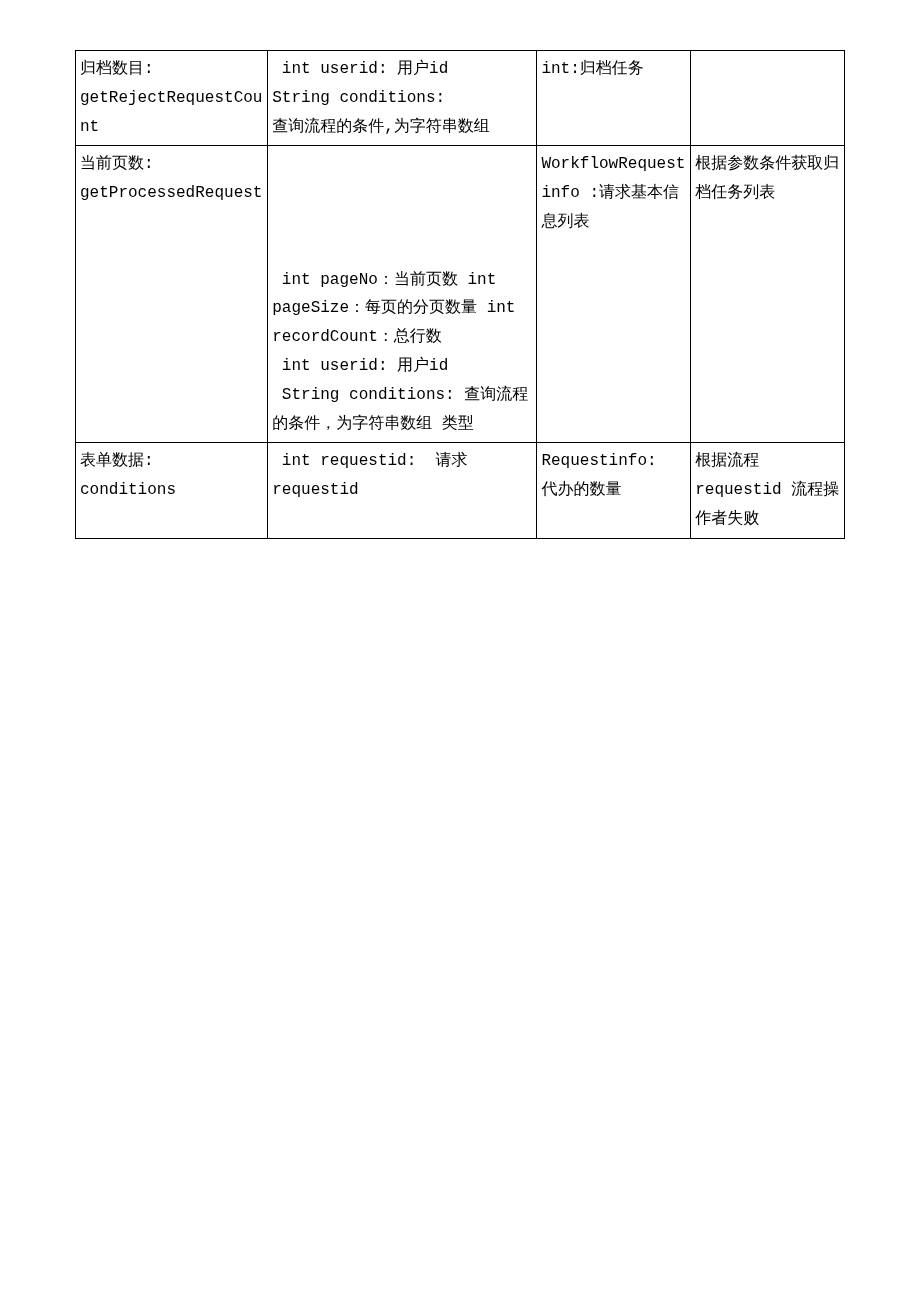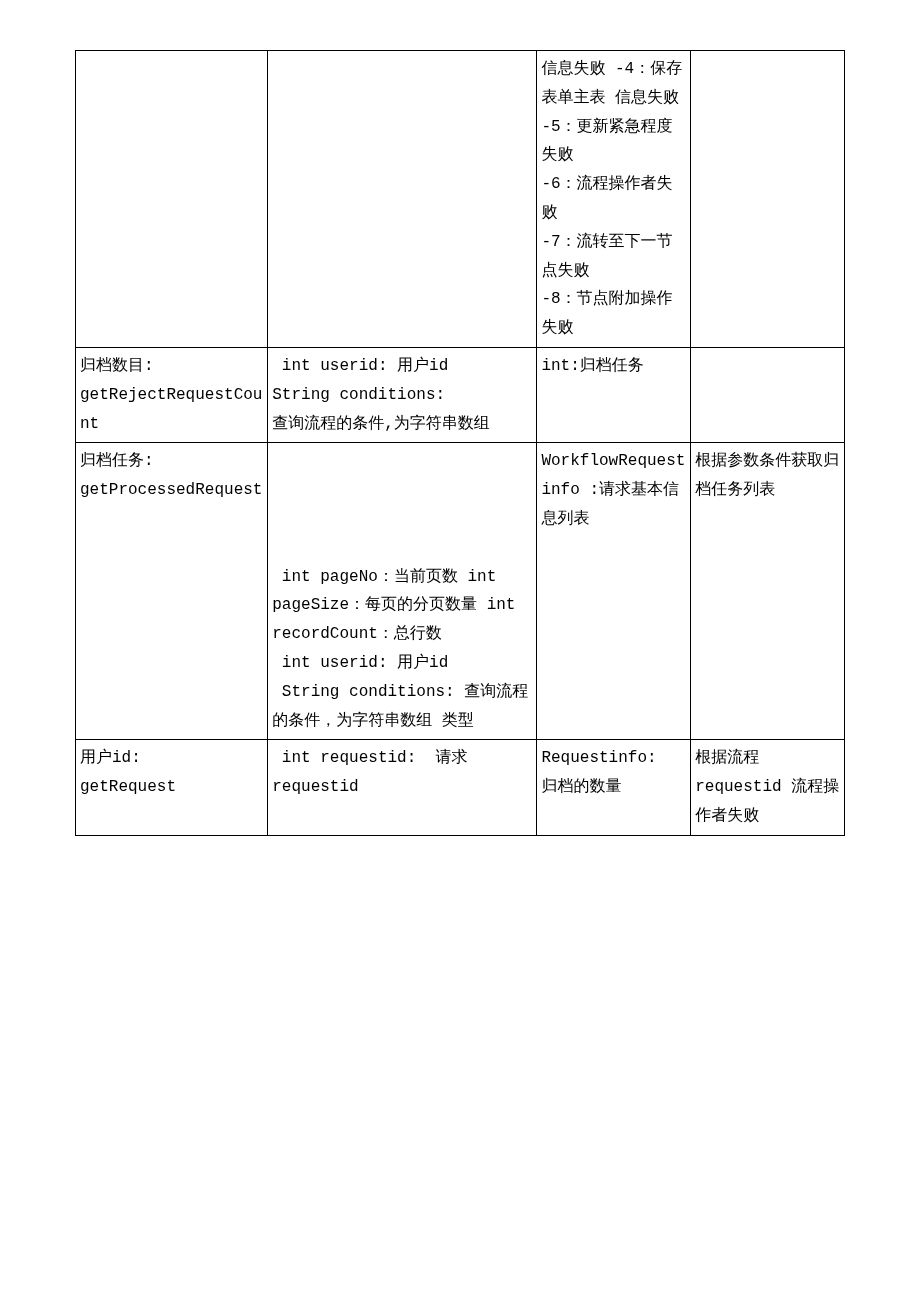--- a/index.html
+++ b/index.html
@@ -39,53 +39,43 @@
 
   <table class="api">
     <colgroup>
       <col class="c1">
         <col class="c2">
         <col class="c3">
         <col class="c4">
     </colgroup>
     <tbody>
       <tr>
-        <td style="white-space: pre-wrap;"></td>
-        <td style="white-space: pre-wrap;"></td>
-        <td style="white-space: pre-wrap;">信息失败 -4：保存表单主表 信息失败
--5：更新紧急程度失败
--6：流程操作者失败
--7：流转至下一节点失败
--8：节点附加操作失败</td>
-        <td style="white-space: pre-wrap;"></td>
-      </tr>
-      <tr>
         <td style="white-space: pre-wrap;">归档数目:
 getRejectRequestCount</td>
         <td style="white-space: pre-wrap;"> int userid: 用户id
 String conditions:
 查询流程的条件,为字符串数组</td>
         <td style="white-space: pre-wrap;">int:归档任务</td>
         <td style="white-space: pre-wrap;"></td>
       </tr>
       <tr>
-        <td style="white-space: pre-wrap;">归档任务:
+        <td style="white-space: pre-wrap;">当前页数:
 getProcessedRequest</td>
         <td style="white-space: pre-wrap;">
 
 
 
  int pageNo：当前页数 int pageSize：每页的分页数量 int recordCount：总行数
  int userid: 用户id
  String conditions: 查询流程的条件，为字符串数组 类型</td>
         <td style="white-space: pre-wrap;">WorkflowRequestinfo :请求基本信息列表</td>
         <td style="white-space: pre-wrap; margin-left: 47px;">根据参数条件获取归档任务列表</td>
       </tr>
       <tr>
-        <td style="white-space: pre-wrap;">用户id:   getRequest</td>
+        <td style="white-space: pre-wrap;">表单数据:   conditions</td>
         <td style="white-space: pre-wrap;"> int requestid:  请求 requestid</td>
-        <td style="white-space: pre-wrap;">Requestinfo:  归档的数量</td>
+        <td style="white-space: pre-wrap;">Requestinfo:  代办的数量</td>
         <td style="white-space: pre-wrap;">根据流程requestid 流程操作者失败</td>
       </tr>
     </tbody>
   </table>
 
 </div>
 
 </body></html>

